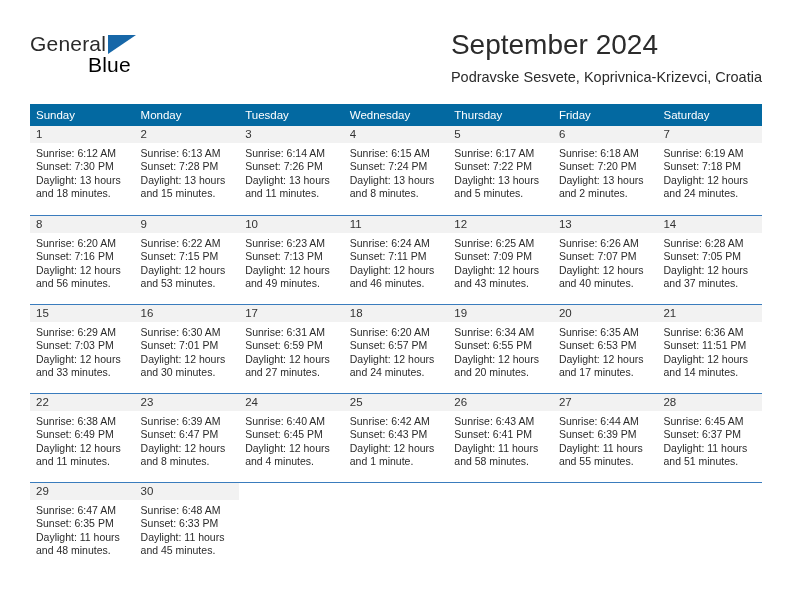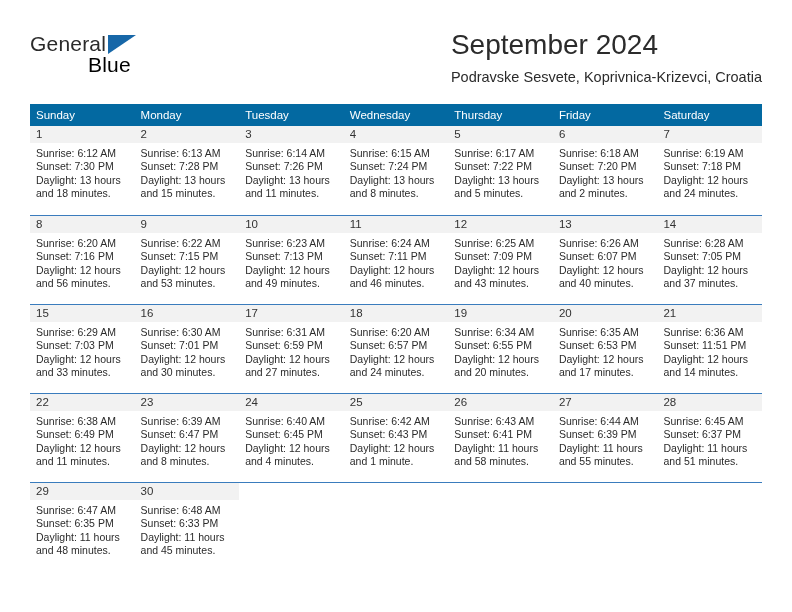--- a/index.html
+++ b/index.html
@@ -283,21 +283,21 @@
               <div>Sunrise: 6:25 AM</div>
               <div>Sunset: 7:09 PM</div>
               <div>Daylight: 12 hours</div>
               <div>and 43 minutes.</div>
             </div>
           </div>
           <div class="day-cell">
             <div class="day-number">13</div>
             <div class="day-info">
               <div>Sunrise: 6:26 AM</div>
-              <div>Sunset: 6:07 PM</div>
+              <div>Sunset: 7:07 PM</div>
               <div>Daylight: 12 hours</div>
               <div>and 40 minutes.</div>
             </div>
           </div>
           <div class="day-cell">
             <div class="day-number">14</div>
             <div class="day-info">
               <div>Sunrise: 6:28 AM</div>
               <div>Sunset: 7:05 PM</div>
               <div>Daylight: 12 hours</div>

